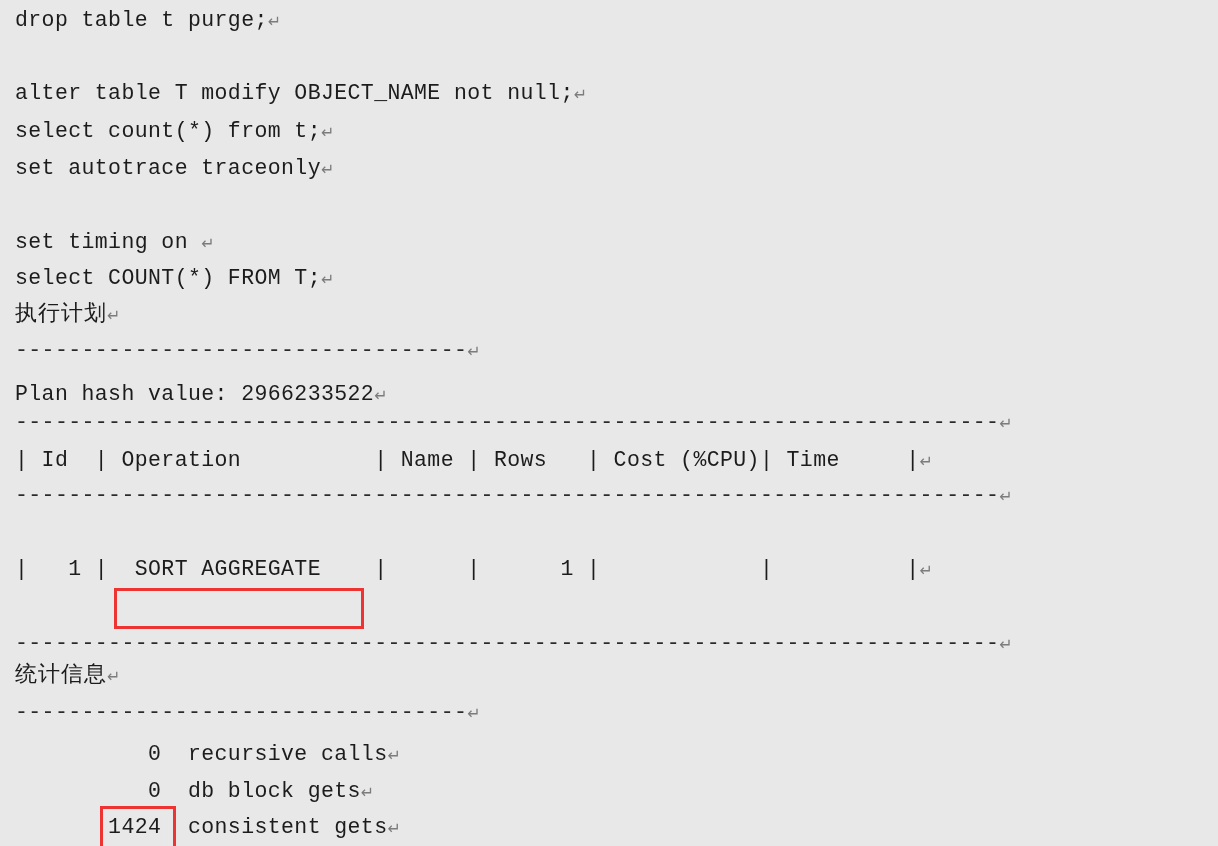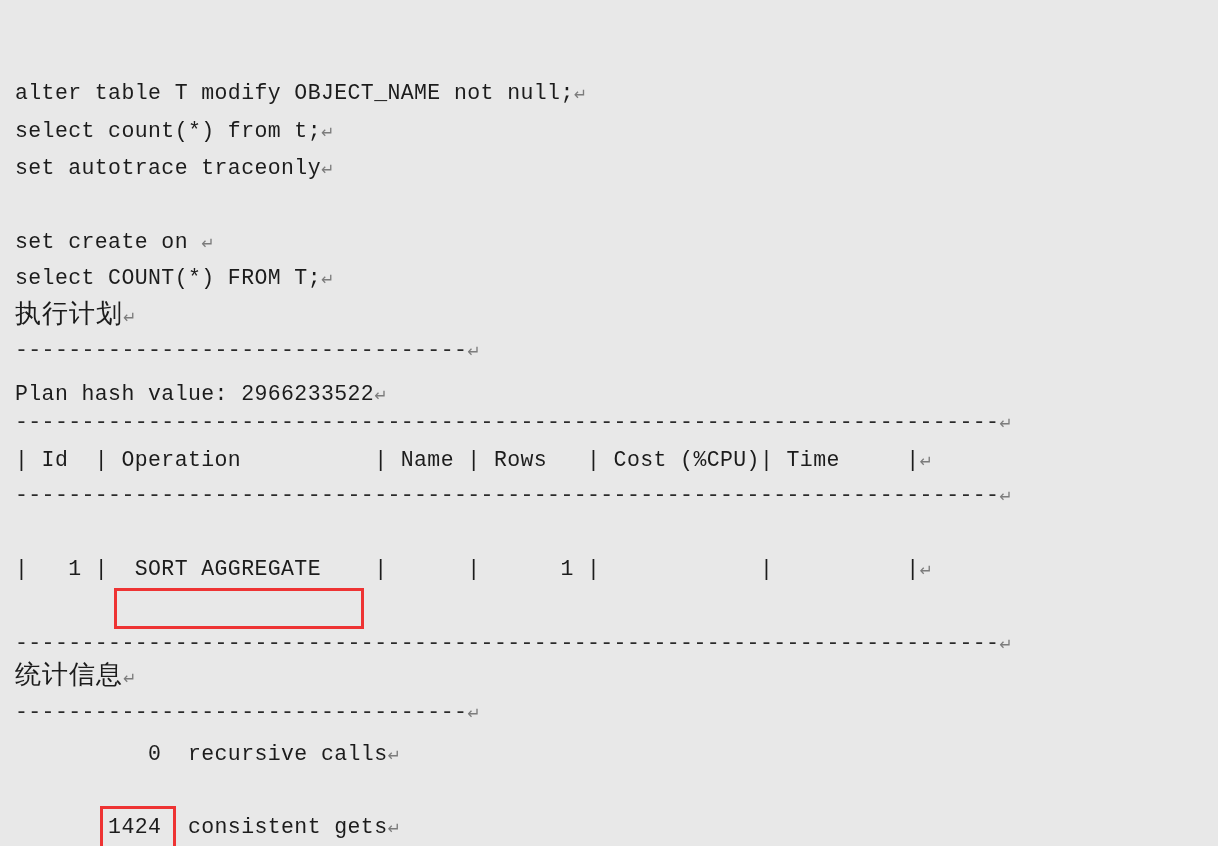--- a/index.html
+++ b/index.html
@@ -26,21 +26,21 @@
     white-space: pre;
     font-family: "Liberation Mono", "DejaVu Sans Mono", monospace;
     font-size: 21.5px;
     line-height: 24px;
     color: #1c1c1c;
     letter-spacing: 0.4px;
     height: 24px;
   }
   .cjk {
     font-family: "DejaVu Sans", sans-serif;
-    font-size: 26px;
+    font-size: 22px;
     letter-spacing: 1px;
   }
   .pmark {
     color: #7c7c7c;
     font-size: 16px;
     font-family: "DejaVu Sans", sans-serif;
     letter-spacing: 0;
     vertical-align: baseline;
     position: relative;
     top: 1px;
@@ -74,30 +74,31 @@
     top: 806px;
     width: 76px;
     height: 44px;
   }
 </style>
 </head>
 <body>
 
 <div id="doc">
 
+  <div class="line" style="top:8px"><span>drop table t purge;</span><span class="pmark">↵</span></div>
 
 
   <div class="line" style="top:81px"><span>alter table T modify OBJECT_NAME not null;</span><span class="pmark">↵</span></div>
 
   <div class="line" style="top:119px"><span>select count(*) from t;</span><span class="pmark">↵</span></div>
 
   <div class="line" style="top:156px"><span>set autotrace traceonly</span><span class="pmark">↵</span></div>
 
 
-  <div class="line" style="top:230px"><span>set create on </span><span class="pmark">↵</span></div>
+  <div class="line" style="top:230px"><span>set timing on </span><span class="pmark">↵</span></div>
 
   <div class="line" style="top:266px"><span>select COUNT(*) FROM T;</span><span class="pmark">↵</span></div>
 
   <div class="line" style="top:301px"><span class="cjk">执行计划</span><span class="pmark">↵</span></div>
 
   <div class="rule" style="top:338px"><span>----------------------------------</span><span class="pmark">↵</span></div>
 
   <div class="line" style="top:382px"><span>Plan hash value: 2966233522</span><span class="pmark">↵</span></div>
 
   <div class="rule" style="top:410px"><span>--------------------------------------------------------------------------</span><span class="pmark">↵</span></div>
@@ -111,19 +112,20 @@
 
 
   <div class="rule" style="top:631px"><span>--------------------------------------------------------------------------</span><span class="pmark">↵</span></div>
 
   <div class="line" style="top:662px"><span class="cjk">统计信息</span><span class="pmark">↵</span></div>
 
   <div class="rule" style="top:700px"><span>----------------------------------</span><span class="pmark">↵</span></div>
 
   <div class="line" style="top:742px"><span>          0  recursive calls</span><span class="pmark">↵</span></div>
 
+  <div class="line" style="top:779px"><span>          0  db block gets</span><span class="pmark">↵</span></div>
 
   <div class="line" style="top:815px"><span>       1424  consistent gets</span><span class="pmark">↵</span></div>
 
   <div class="hl-box hl-op"></div>
   <div class="hl-box hl-num"></div>
 
 </div>
 
 </body></html>

